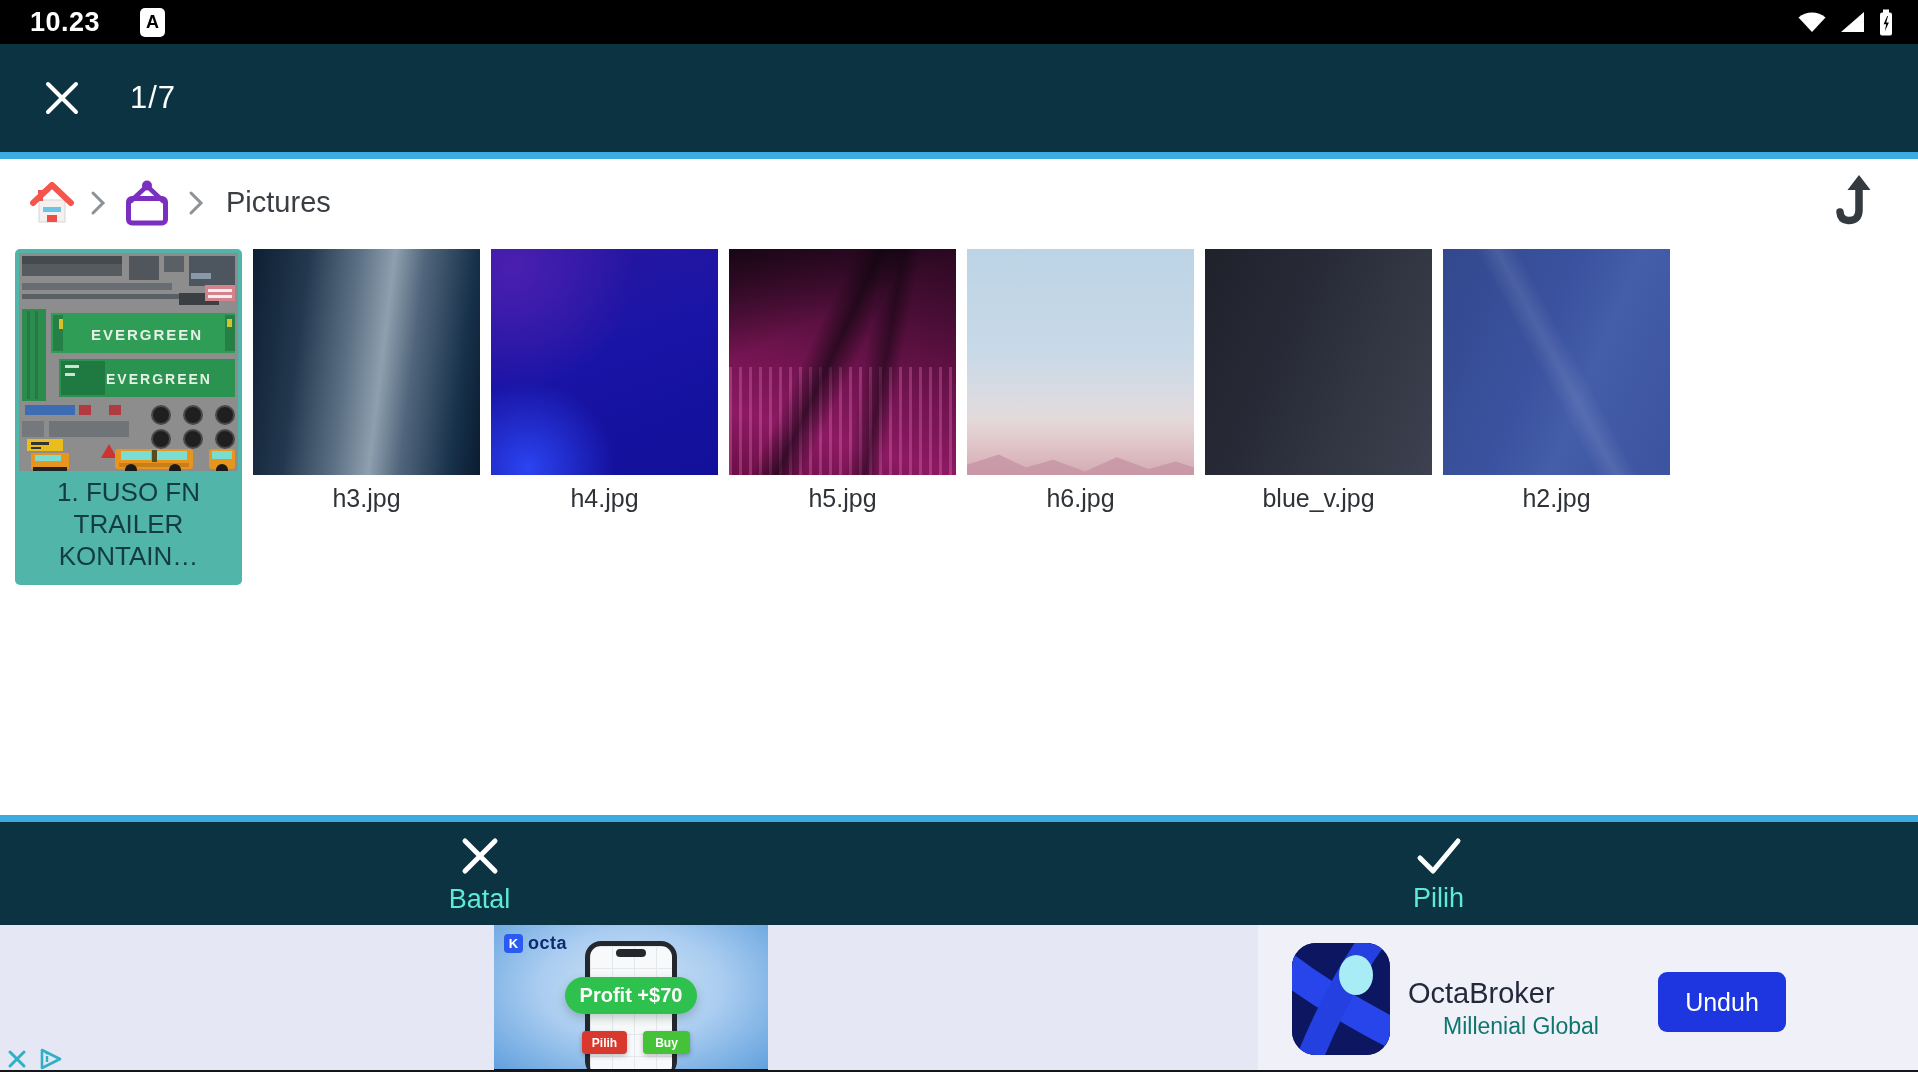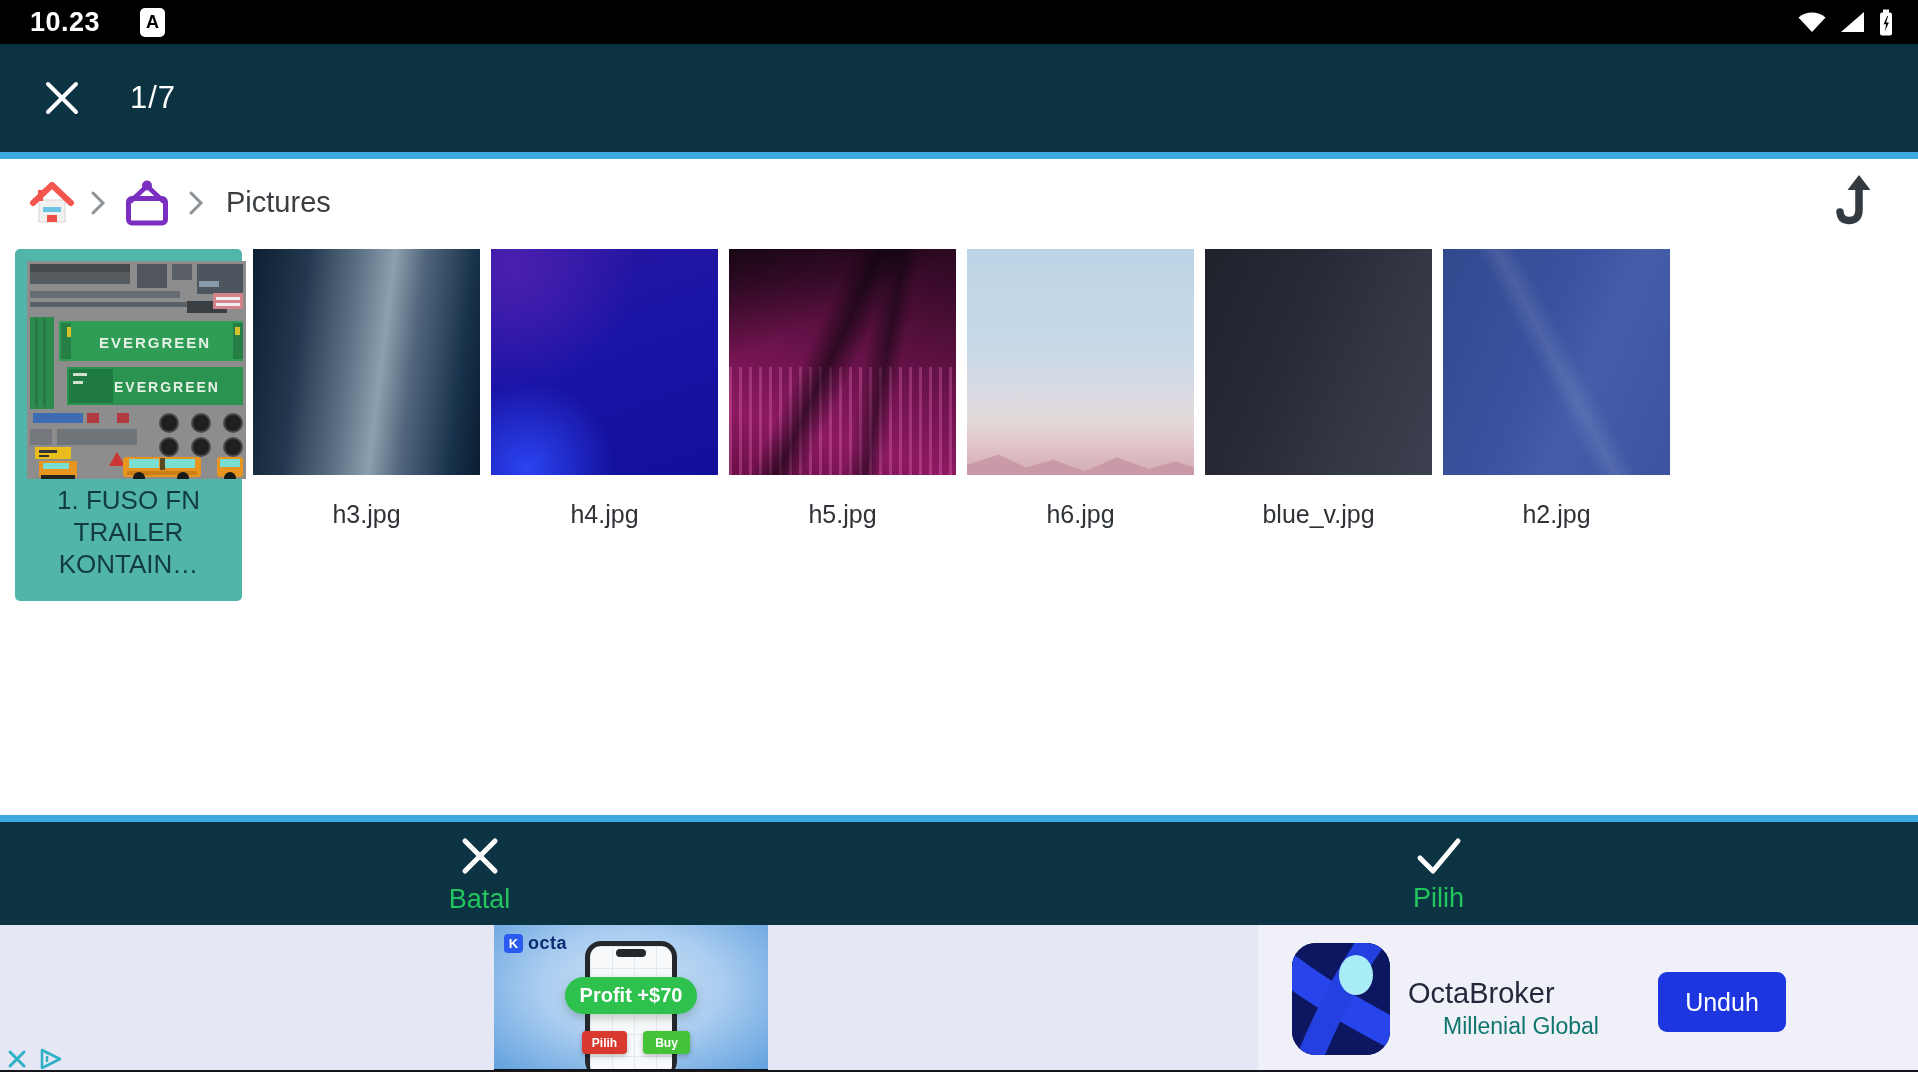--- a/index.html
+++ b/index.html
@@ -24,24 +24,24 @@
   
   .breadcrumb { height:87px; background:#fff; display:flex; align-items:center; padding:0 36px 0 30px; gap:16px; position:relative; }
   .crumb-sep { display:flex; align-items:center; }
   .crumb-label { font-size:29px; color:#3a3e43; margin-left:6px; }
   .up-btn { position:absolute; right:34px; top:10px; width:60px; height:64px; display:flex; align-items:center; justify-content:center; cursor:pointer; }
 
   
   .content { height:569px; background:#fff; display:flex; align-items:flex-start; gap:11px; padding:3px 0 0 15px; }
   .tile { width:227px; flex:0 0 auto; }
   .thumb { width:227px; height:226px; position:relative; overflow:hidden; }
-  .fname { text-align:center; font-size:25px; color:#2f3338; margin-top:25px; }
+  .fname { text-align:center; font-size:25px; color:#2f3338; margin-top:9px; }
 
   .tile.selected { width:227px; }
-  .sel-wrap { background:#51b5a9; border-radius:5px; padding:12px; }
+  .sel-wrap { background:#51b5a9; border-radius:5px; padding:4px; }
   .sel-wrap .thumb { width:219px; height:218px; }
   .sel-label { text-align:center; color:#123c42; font-size:26px; line-height:32px; padding:5px 0 9px; font-weight:400; }
 
   
   .t-h3 { background:linear-gradient(97deg,#0d1f33 0%,#23384e 22%,#5c7085 42%,#8ea0ae 56%,#51667c 68%,#17314a 88%,#0a1c30 100%); }
   .t-h4 { background:
       radial-gradient(circle at 16% 97%, #2b44f2 0%, rgba(43,68,242,0) 30%),
       radial-gradient(circle at 10% 8%, #4a1fb0 0%, rgba(74,31,176,0) 42%),
       linear-gradient(160deg,#2a17a0 0%,#1a14a6 45%,#12109a 100%); }
   .t-h5 { background:linear-gradient(196deg,#2a0820 0%,#4c0e37 28%,#721450 55%,#8c1a62 78%,#6b0f46 100%); }
@@ -54,21 +54,21 @@
   .t-h6 { background:linear-gradient(180deg,#bcd4e6 0%,#c8d9e7 45%,#d7dbe3 62%,#e4d9da 76%,#dfc2c6 88%,#d3aab3 100%); }
   .t-h6 .mountains { position:absolute; left:0; right:0; bottom:0; height:34px; background:#c795a4; opacity:.85;
       clip-path:polygon(0 100%,0 70%,14% 40%,26% 78%,38% 55%,52% 90%,66% 48%,80% 82%,92% 60%,100% 78%,100% 100%); }
   .t-bluev { background:linear-gradient(113deg,#1f212b 0%,#282b37 38%,#333743 68%,#3d4150 100%); }
   .t-h2 { background:linear-gradient(113deg,#32488e 0%,#3b53a0 45%,#445ea9 62%,#3c53a0 100%); }
   .t-h2 .streak { position:absolute; inset:0;
       background:linear-gradient(62deg, rgba(255,255,255,0) 44%, rgba(255,255,255,.10) 50%, rgba(255,255,255,0) 56%); }
 
   
   .action-bar { height:103px; background:#0b3342; display:flex; }
-  .action-btn { flex:1; display:flex; flex-direction:column; align-items:center; justify-content:center; gap:5px; color:#22c55e; cursor:pointer; }
+  .action-btn { flex:1; display:flex; flex-direction:column; align-items:center; justify-content:center; gap:5px; color:#5eead4; cursor:pointer; }
   .action-btn .lbl { font-size:27px; }
 
   
   .ad-banner { position:relative; height:147px; background:#e5e7f4; }
   .ad-creative { position:absolute; left:494px; top:0; width:274px; height:147px; overflow:hidden; cursor:pointer;
       background:radial-gradient(ellipse at 50% 42%, #cfe4f6 0%, #a9ccf0 48%, #5f9fdd 100%); }
   .octa-logo { position:absolute; left:10px; top:8px; display:flex; align-items:center; gap:5px; }
   .octa-badge { width:19px; height:19px; background:#2a5af0; border-radius:4px; color:#fff; font-size:13px; font-weight:700;
       display:flex; align-items:center; justify-content:center; }
   .octa-word { color:#0b2d70; font-size:18px; font-weight:700; letter-spacing:.5px; }

